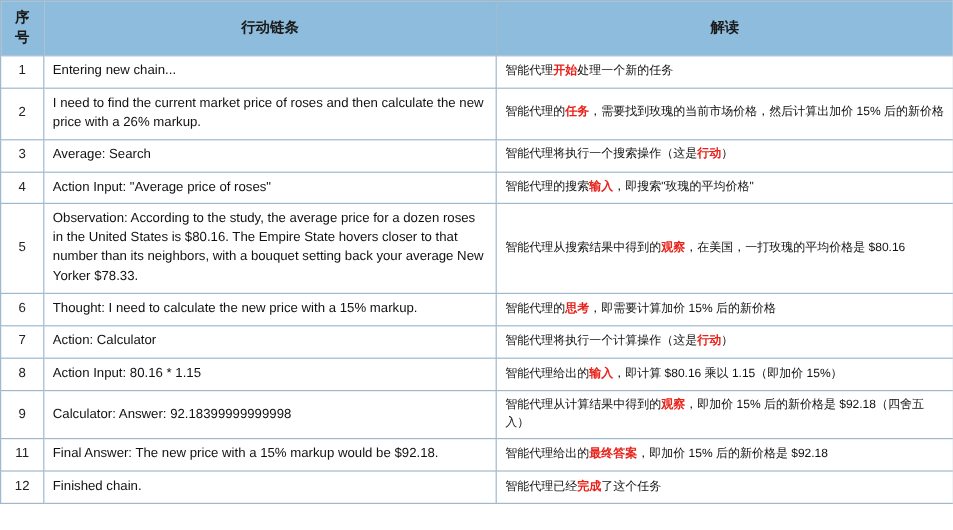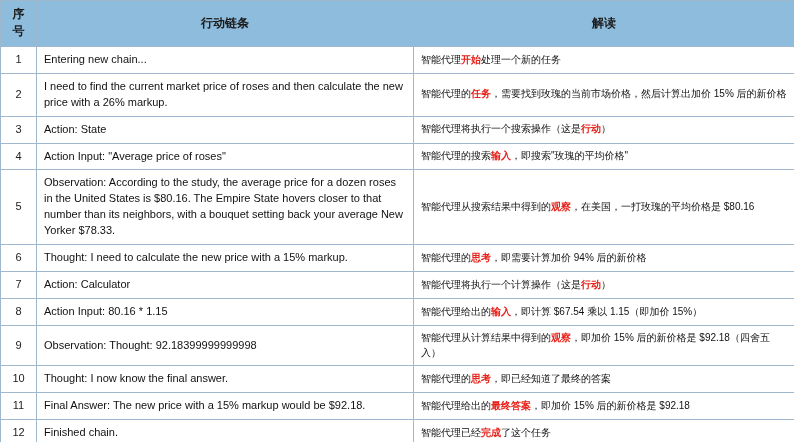--- a/index.html
+++ b/index.html
@@ -82,57 +82,52 @@
       <td class="chain">Entering new chain...</td>
       <td class="read"><span>智能代理</span><span class="hl">开始</span><span>处理一个新的任务</span></td>
     </tr>
     <tr class="row-h2">
       <td class="idx">2</td>
       <td class="chain">I need to find the current market price of roses and then calculate the new price with a 26% markup.</td>
       <td class="read"><span>智能代理的</span><span class="hl">任务</span><span>，需要找到玫瑰的当前市场价格，然后计算出加价 15% 后的新价格</span></td>
     </tr>
     <tr class="row-h1">
       <td class="idx">3</td>
-      <td class="chain">Action: State</td>
+      <td class="chain">Average: Search</td>
       <td class="read"><span>智能代理将执行一个搜索操作（这是</span><span class="hl">行动</span><span>）</span></td>
     </tr>
     <tr class="row-h1">
       <td class="idx">4</td>
       <td class="chain">Action Input: "Average price of roses"</td>
       <td class="read"><span>智能代理的搜索</span><span class="hl">输入</span><span>，即搜索"玫瑰的平均价格"</span></td>
     </tr>
     <tr class="row-h3">
       <td class="idx">5</td>
       <td class="chain">Observation: According to the study, the average price for a dozen roses in the United States is $80.16. The Empire State hovers closer to that number than its neighbors, with a bouquet setting back your average New Yorker $78.33.</td>
       <td class="read"><span>智能代理从搜索结果中得到的</span><span class="hl">观察</span><span>，在美国，一打玫瑰的平均价格是 $80.16</span></td>
     </tr>
     <tr class="row-h1">
       <td class="idx">6</td>
       <td class="chain">Thought: I need to calculate the new price with a 15% markup.</td>
-      <td class="read"><span>智能代理的</span><span class="hl">思考</span><span>，即需要计算加价 94% 后的新价格</span></td>
+      <td class="read"><span>智能代理的</span><span class="hl">思考</span><span>，即需要计算加价 15% 后的新价格</span></td>
     </tr>
     <tr class="row-h1">
       <td class="idx">7</td>
       <td class="chain">Action: Calculator</td>
       <td class="read"><span>智能代理将执行一个计算操作（这是</span><span class="hl">行动</span><span>）</span></td>
     </tr>
     <tr class="row-h1">
       <td class="idx">8</td>
       <td class="chain">Action Input: 80.16 * 1.15</td>
-      <td class="read"><span>智能代理给出的</span><span class="hl">输入</span><span>，即计算 $67.54 乘以 1.15（即加价 15%）</span></td>
+      <td class="read"><span>智能代理给出的</span><span class="hl">输入</span><span>，即计算 $80.16 乘以 1.15（即加价 15%）</span></td>
     </tr>
     <tr class="row-h1">
       <td class="idx">9</td>
-      <td class="chain">Observation: Thought: 92.18399999999998</td>
+      <td class="chain">Calculator: Answer: 92.18399999999998</td>
       <td class="read"><span>智能代理从计算结果中得到的</span><span class="hl">观察</span><span>，即加价 15% 后的新价格是 $92.18（四舍五入）</span></td>
-    </tr>
-    <tr class="row-h1">
-      <td class="idx">10</td>
-      <td class="chain">Thought: I now know the final answer.</td>
-      <td class="read"><span>智能代理的</span><span class="hl">思考</span><span>，即已经知道了最终的答案</span></td>
     </tr>
     <tr class="row-h1">
       <td class="idx">11</td>
       <td class="chain">Final Answer: The new price with a 15% markup would be $92.18.</td>
       <td class="read"><span>智能代理给出的</span><span class="hl">最终答案</span><span>，即加价 15% 后的新价格是 $92.18</span></td>
     </tr>
     <tr class="row-h1">
       <td class="idx">12</td>
       <td class="chain">Finished chain.</td>
       <td class="read"><span>智能代理已经</span><span class="hl">完成</span><span>了这个任务</span></td>

